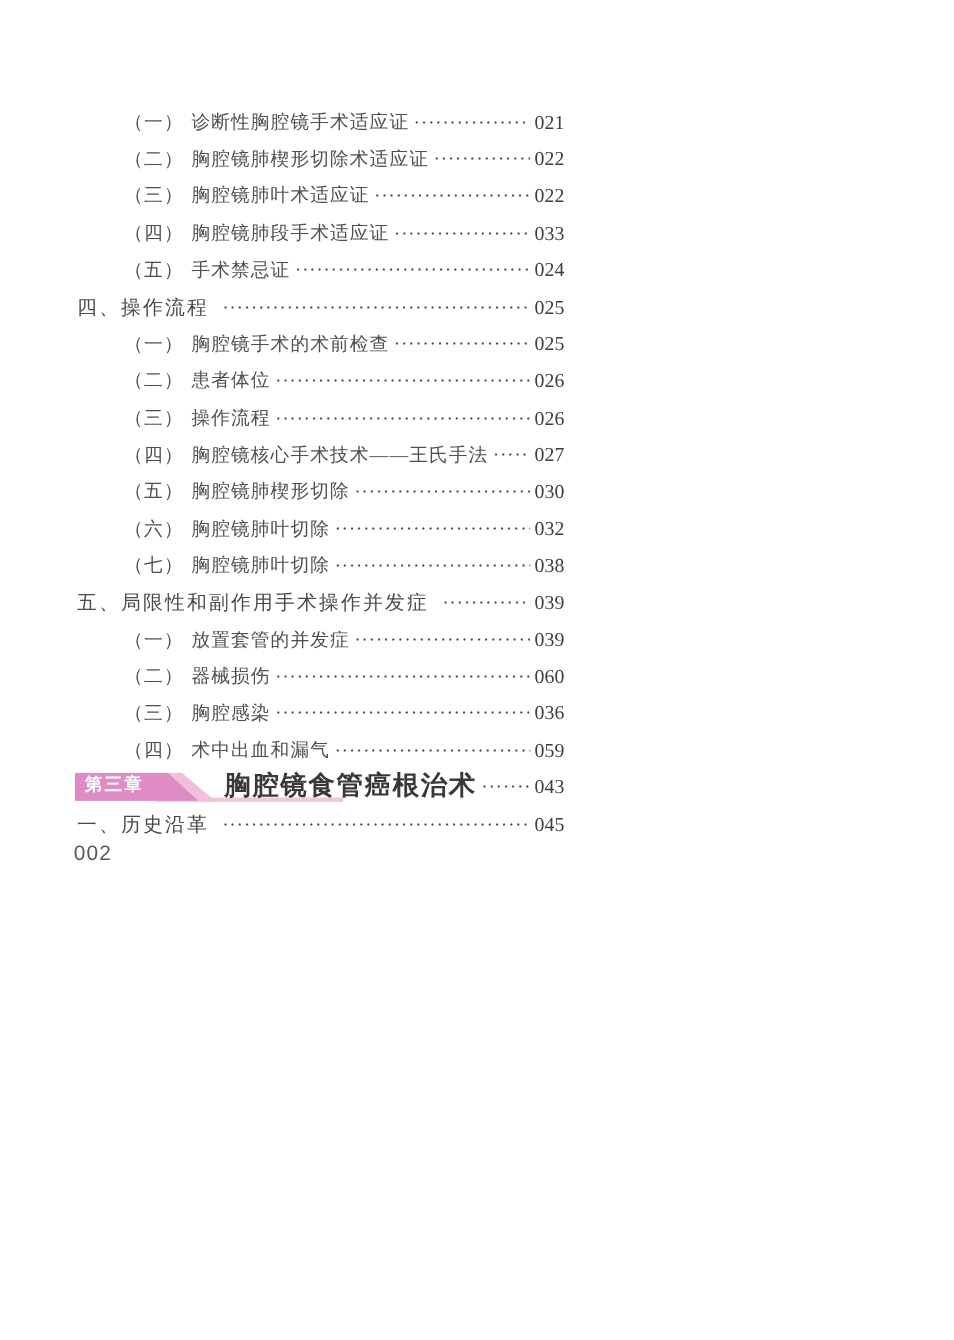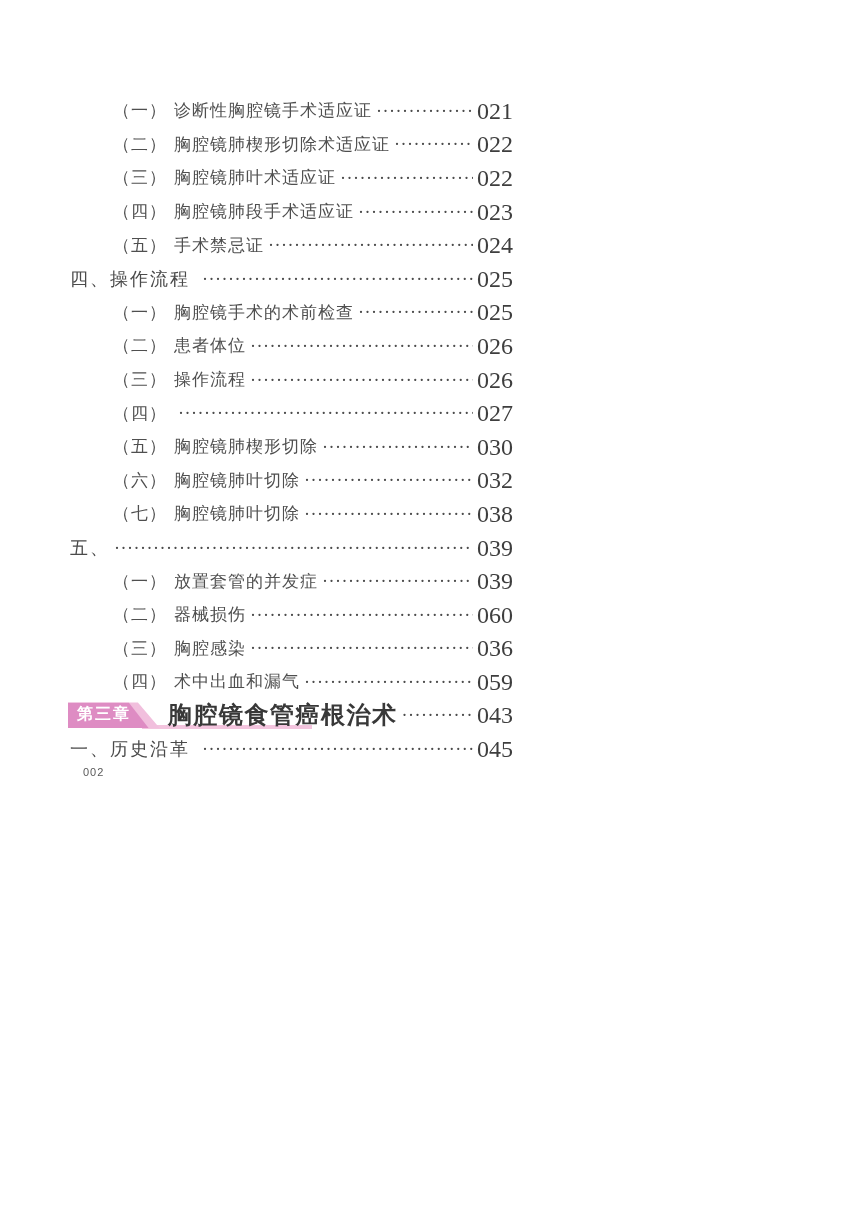--- a/index.html
+++ b/index.html
@@ -55,21 +55,21 @@
     overflow: hidden;
     white-space: nowrap;
     margin: 0 4px 0 4px;
     font-family: "Liberation Serif", "DejaVu Serif", serif;
     font-size: 18px;
     letter-spacing: 0.5px;
     color: #4d4d4d;
   }
   .pagenum {
     font-family: "Liberation Serif", "DejaVu Serif", serif;
-    font-size: 24px;
+    font-size: 18px;
     color: #3e3e3e;
     flex: none;
   }
   
   .chapter-row .chapter-title {
     font-family: "Liberation Sans", "DejaVu Sans", sans-serif;
     font-size: 24px;
     font-weight: bold;
     letter-spacing: 1.5px;
     color: #383838;
@@ -89,20 +89,21 @@
   .chapter-badge {
     position: relative;
     z-index: 1;
     flex: none;
     margin-left: -2px;
     width: 92px;
     height: 26px;
     background: var(--badge-light-pink, #f1bfdd);
     -webkit-clip-path: polygon(0 0, 76% 0, 100% 100%, 0 100%);
     clip-path: polygon(0 0, 76% 0, 100% 100%, 0 100%);
+    padding-left: 36px;
   }
   .chapter-badge .badge-dark {
     position: absolute;
     inset: 0;
     background: var(--badge-pink, #de8cc3);
     -webkit-clip-path: polygon(0 0, 66% 0, 88% 100%, 0 100%);
     clip-path: polygon(0 0, 66% 0, 88% 100%, 0 100%);
   }
   .chapter-badge .badge-label {
     position: absolute;
@@ -113,24 +114,23 @@
     font-size: 16px;
     font-weight: bold;
     letter-spacing: 2px;
     color: #ffffff;
   }
   .footer-num {
     position: absolute;
     left: 67px;
     top: 766px;
     font-family: "Liberation Sans", "DejaVu Sans", sans-serif;
-    font-size: 11px;
+    font-size: 19px;
     letter-spacing: 1px;
     color: #595959;
-    margin-left: 16px;
   }
 </style>
 </head>
 <body>
 
 <div class="page">
   <div class="toc" id="toc">
       <div class="toc-row lvl2">
         <span class="num">（一）</span>
         <span class="label">诊断性胸腔镜手术适应证</span>
@@ -146,21 +146,21 @@
       <div class="toc-row lvl2">
         <span class="num">（三）</span>
         <span class="label">胸腔镜肺叶术适应证</span>
         <span class="leader">································································································································································</span>
         <span class="pagenum">022</span>
       </div>
       <div class="toc-row lvl2">
         <span class="num">（四）</span>
         <span class="label">胸腔镜肺段手术适应证</span>
         <span class="leader">································································································································································</span>
-        <span class="pagenum">023</span>
+        <span class="pagenum">033</span>
       </div>
       <div class="toc-row lvl2">
         <span class="num">（五）</span>
         <span class="label">手术禁忌证</span>
         <span class="leader">································································································································································</span>
         <span class="pagenum">024</span>
       </div>
       <div class="toc-row lvl1">
         <span class="num">四、</span>
         <span class="label">操作流程</span>
@@ -180,20 +180,21 @@
         <span class="pagenum">026</span>
       </div>
       <div class="toc-row lvl2">
         <span class="num">（三）</span>
         <span class="label">操作流程</span>
         <span class="leader">································································································································································</span>
         <span class="pagenum">026</span>
       </div>
       <div class="toc-row lvl2">
         <span class="num">（四）</span>
+        <span class="label">胸腔镜核心手术技术——王氏手法</span>
         <span class="leader">································································································································································</span>
         <span class="pagenum">027</span>
       </div>
       <div class="toc-row lvl2">
         <span class="num">（五）</span>
         <span class="label">胸腔镜肺楔形切除</span>
         <span class="leader">································································································································································</span>
         <span class="pagenum">030</span>
       </div>
       <div class="toc-row lvl2">
@@ -203,20 +204,21 @@
         <span class="pagenum">032</span>
       </div>
       <div class="toc-row lvl2">
         <span class="num">（七）</span>
         <span class="label">胸腔镜肺叶切除</span>
         <span class="leader">································································································································································</span>
         <span class="pagenum">038</span>
       </div>
       <div class="toc-row lvl1">
         <span class="num">五、</span>
+        <span class="label">局限性和副作用手术操作并发症</span>
         <span class="leader">································································································································································</span>
         <span class="pagenum">039</span>
       </div>
       <div class="toc-row lvl2">
         <span class="num">（一）</span>
         <span class="label">放置套管的并发症</span>
         <span class="leader">································································································································································</span>
         <span class="pagenum">039</span>
       </div>
       <div class="toc-row lvl2">

